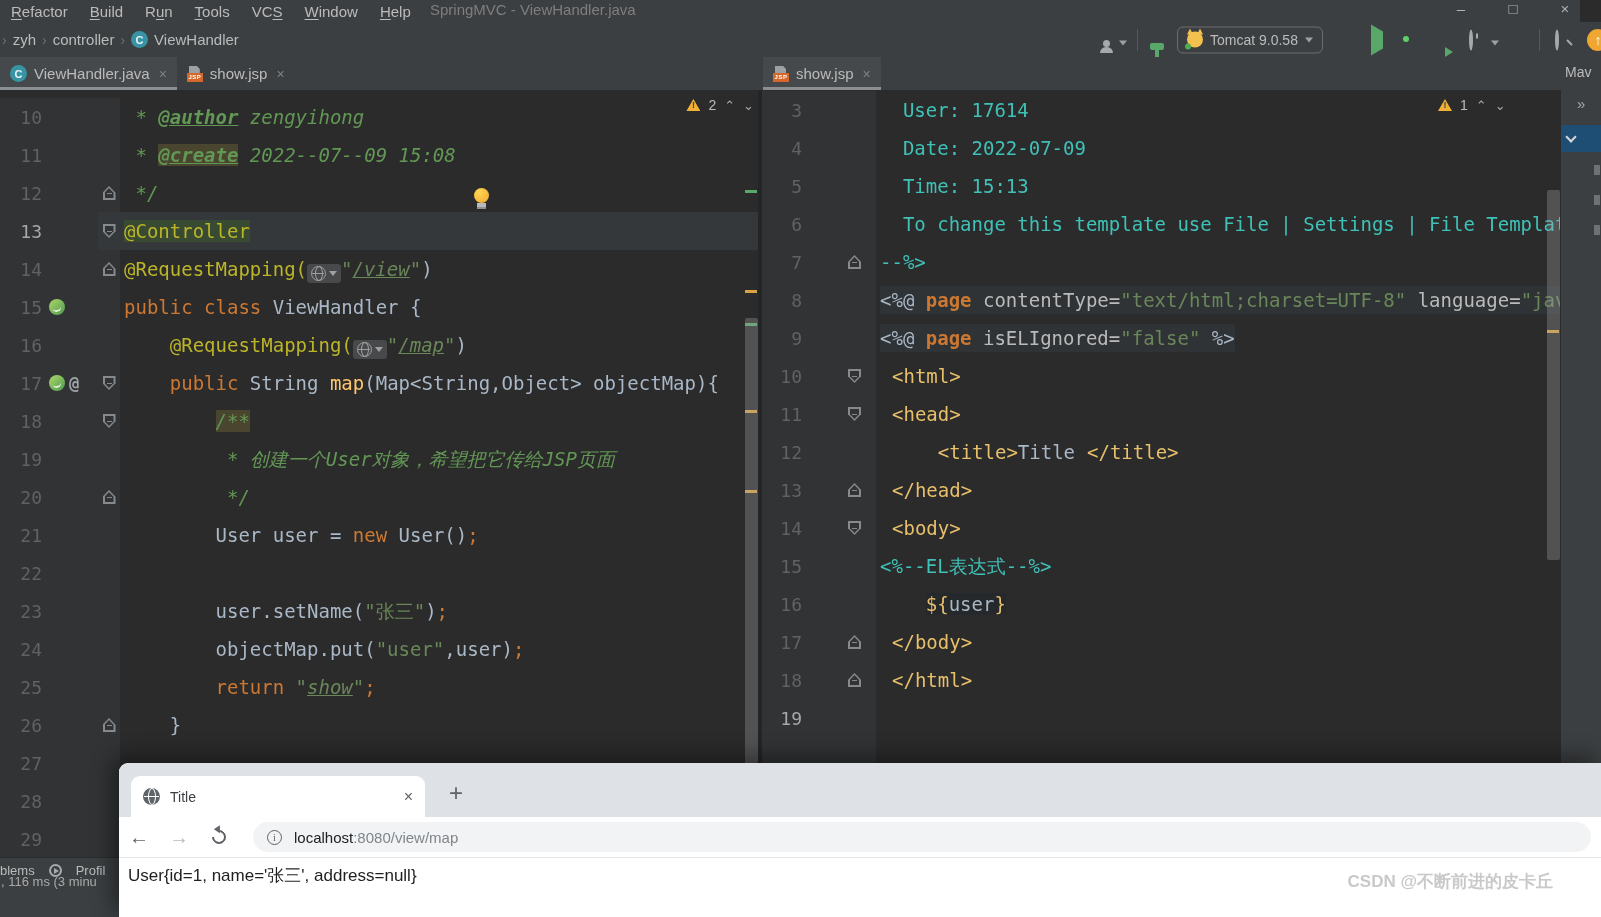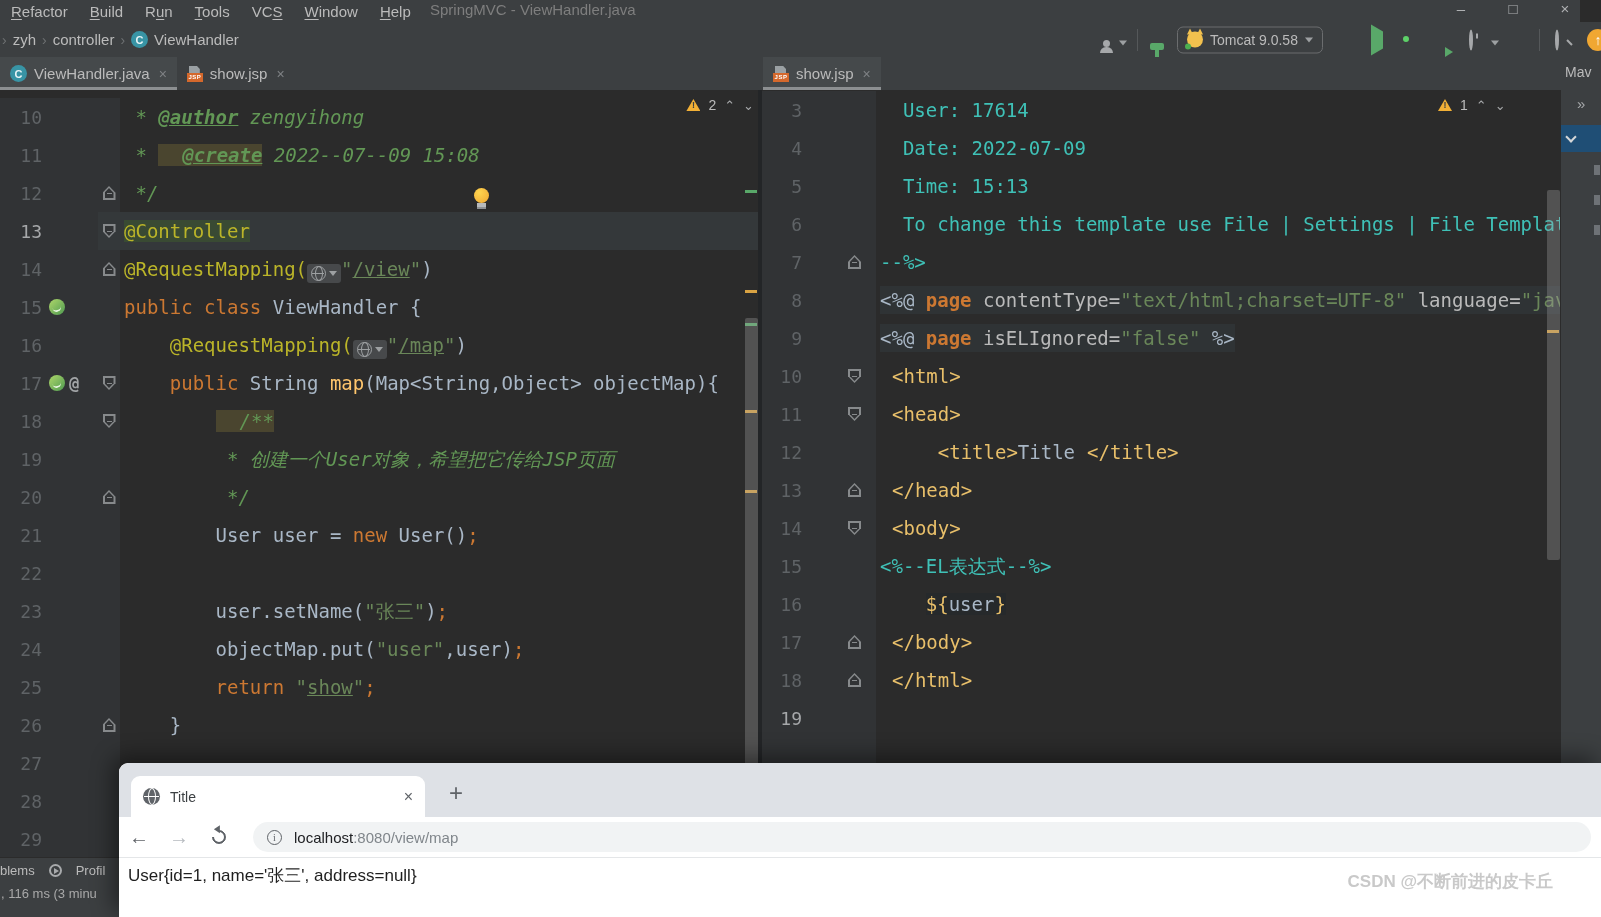--- a/index.html
+++ b/index.html
@@ -94,30 +94,30 @@
     font-size:19px;color:#A9B7C6;padding-left:4px;height:38px;line-height:38px;}
   .gutter-fill{position:absolute;left:0;top:647px;bottom:0;width:114px;background:#313335;}
 
   
   .tk-cmt{color:#629755;font-style:italic;}
   .tk-doctag{color:#629755;font-style:italic;font-weight:bold;text-decoration:underline;}
   .tk-ann{color:#BBB529;}
   .tk-kw{color:#CC7832;}
   .tk-kwB{color:#CC7832;font-weight:bold;}
   .tk-str{color:#6A8759;}
-  .tk-strU{color:#6A8759;text-decoration:underline;}
+  .tk-strU{color:#6A8759;text-decoration:underline;font-style:italic;}
   .tk-num{color:#6897BB;}
   .tk-id{color:#A9B7C6;}
   .tk-meth{color:#FFC66D;}
   .tk-semi{color:#CC7832;}
   .tk-jtag{color:#E8BF6A;margin-left:12px;}
   .tk-cy{color:#3FC1B7;}
   .tk-attr{color:#BABABA;}
   .tk-el{color:#E8BF6A;}
-  .bg-hlO{background:#4A452F;padding-left:24px;}
+  .bg-hlO{background:#4A452F;}
   .bg-hlG{background:#394A33;}
   .bg-elbg{background:#26292B;}
   .dirbox{background:#2F3335;padding:3px 0;}
 
   .globe-pill{display:inline-flex;align-items:center;gap:3px;background:#47494B;border-radius:3px;
     padding:2px 4px;vertical-align:-5px;}
   .globe{width:15px;height:15px;border:1.5px solid #9DA0A2;border-radius:50%;position:relative;}
   .globe:before{content:"";position:absolute;left:0;top:5.5px;width:12px;height:1.5px;background:#9DA0A2;}
   .globe:after{content:"";position:absolute;left:3px;top:-1px;width:6px;height:13px;border:1.5px solid #9DA0A2;border-radius:50%;}
   .leaf{width:16px;height:16px;border-radius:50%;background:linear-gradient(135deg,#9CCB65 20%,#4E9A51);position:relative;}
@@ -145,21 +145,21 @@
   .mv-more{position:absolute;left:16px;top:5px;color:#A6A8AA;font-size:15px;}
   .mv-row{position:absolute;left:0;top:35px;width:41px;height:27px;background:#1F4E75;display:flex;align-items:center;padding-left:6px;gap:6px;}
   .mv-chev{width:8px;height:8px;border-right:2px solid #D5D7D8;border-bottom:2px solid #D5D7D8;transform:rotate(45deg);margin-top:-3px;}
   .mv-frag{position:absolute;left:33px;width:6px;height:10px;background:#6E7276;}
 
   
   .statusbar{position:absolute;left:0;top:857px;width:1601px;height:60px;background:#3C3F41;border-top:1px solid #2B2B2B;font-size:13px;color:#BBBBBB;}
   .sb-row1{position:absolute;left:0;top:5px;display:flex;align-items:center;gap:14px;}
   .prof-ic{width:13px;height:13px;border:2px solid #A8AAAC;border-radius:50%;position:relative;}
   .prof-ic:after{content:"";position:absolute;left:3px;top:2px;border-top:3px solid transparent;border-bottom:3px solid transparent;border-left:5px solid #A8AAAC;}
-  .sb-row2{position:absolute;left:1px;top:28px;color:#A9A9A9;text-align:right;}
+  .sb-row2{position:absolute;left:1px;top:16px;color:#A9A9A9;text-align:right;}
 
   
   .browser{position:absolute;left:119px;top:763px;width:1482px;height:154px;border-top-left-radius:9px;
     box-shadow:-6px -6px 22px rgba(0,0,0,.45);overflow:hidden;background:#fff;}
   .btabs{position:absolute;left:0;top:0;width:100%;height:54px;background:#DEE1E6;border-top-left-radius:9px;}
   .btab{position:absolute;left:12px;top:13px;width:294px;height:41px;background:#fff;border-radius:9px 9px 0 0;
     display:flex;align-items:center;gap:10px;padding:0 12px;}
   .btab .ttl{flex:1;color:#3C4043;font-size:14px;}
   .btab .bclose{color:#5F6368;font-size:16px;}
   .bglobe{width:17px;height:17px;border-radius:50%;background:#5F6368;position:relative;flex:none;}

